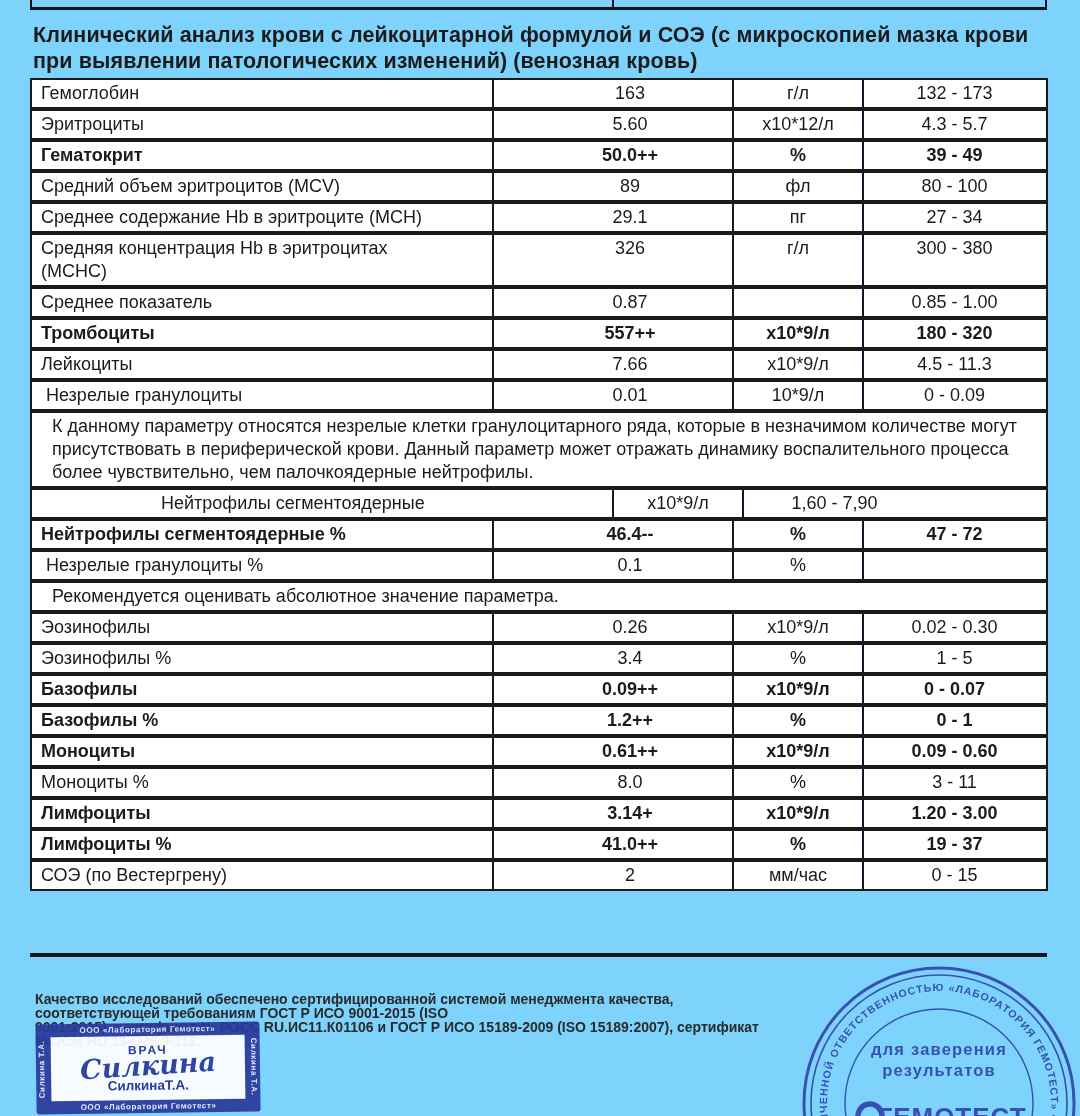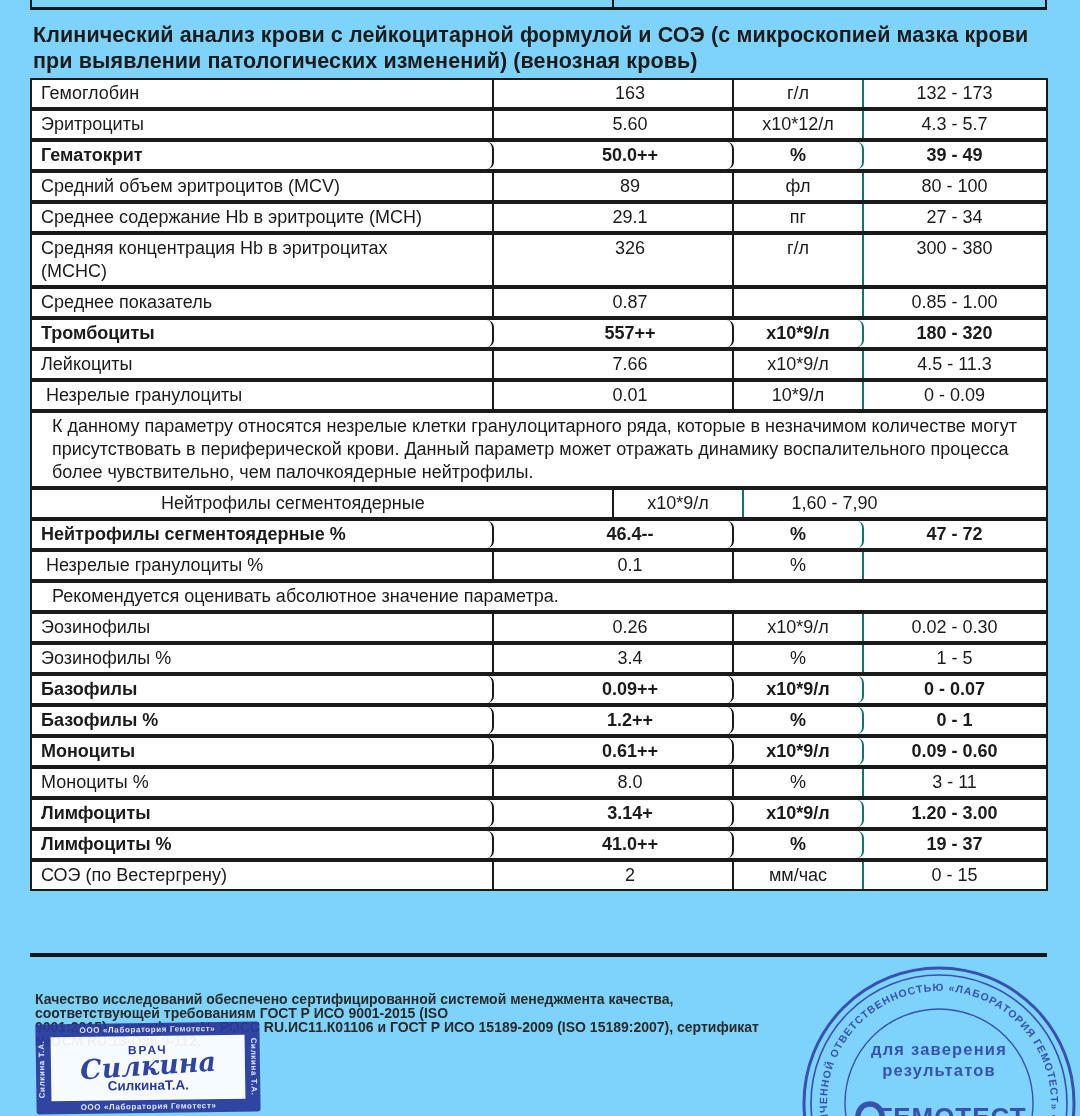--- a/index.html
+++ b/index.html
@@ -15,23 +15,23 @@
   .doc-title { position:absolute; left:33px; top:22px; width:1016px;
                font-size:21.5px; font-weight:bold; line-height:26px;
                white-space:pre-line; letter-spacing:0.1px; }
 
   
   .rtable { position:absolute; left:30px; top:78px; width:1018px; }
   .trow  { display:flex; border:2px solid #1a1a1a; background:#fff;justify-content:center; }
   .cell  { font-size:18px; line-height:23px; padding:2px 8px; white-space:pre-line; }
   .c1 { width:461px; border-right:2px solid #1a1a1a; text-align:left; }
   .c2 { width:240px; border-right:2px solid #1a1a1a; text-align:center;padding-left:42px; }
-  .c3 { width:130px; border-right:2px solid #0f766e; text-align:center; }
+  .c3 { width:130px; border-right:2px solid #0f172a; text-align:center; }
   .c4 { width:181px; text-align:center; }
-  .trow.bold .cell { font-weight:bold;border-radius:7px; }
+  .trow.bold .cell { font-weight:bold; }
   .ncell { width:100%; font-size:18px; line-height:23px; padding:2px 20px; }
 
   .bottom-rule { position:absolute; left:30px; top:953px; width:1017px; height:4px; background:#161616; }
 
   .quality-note { position:absolute; left:35px; top:992px; width:755px;
                   font-size:14px; line-height:14px; color:#2a2a2a; white-space:pre-line;font-weight:bold; }
 
   
   .doc-stamp { position:absolute; left:36px; top:1023px; width:224px; height:90px;
                background:#2b3a9c; border-radius:3px; opacity:0.93; transform:rotate(-0.8deg); }

